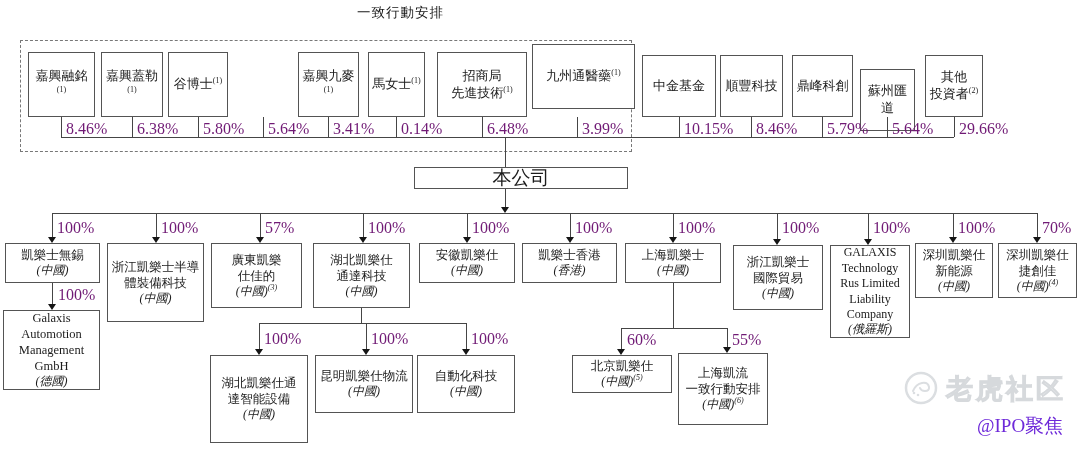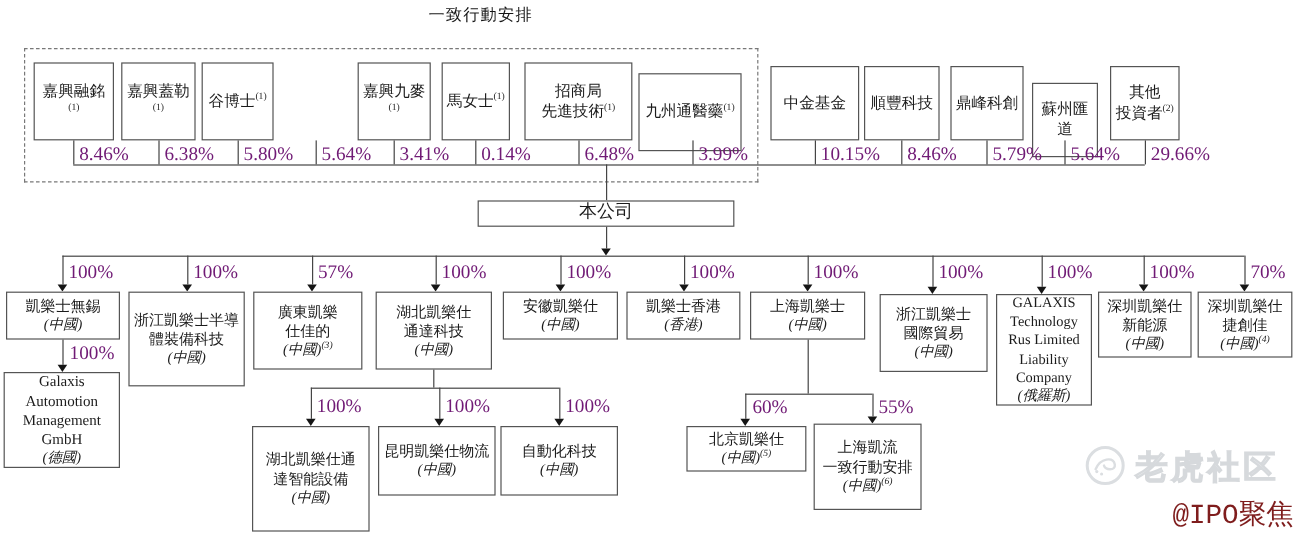--- a/index.html
+++ b/index.html
@@ -11,26 +11,26 @@
   .r1 { font-size:13px; }
   .rg { font-style:italic; font-size:12px; }
   sup { font-size:8px; line-height:0; }
   .pct { position:absolute; font-size:16px; color:#701a75; white-space:nowrap; }
   .h { position:absolute; height:1px; background:#454545; }
   .v { position:absolute; width:1px; background:#454545; }
   .arr { position:absolute; width:0; height:0; border-left:4px solid transparent;
          border-right:4px solid transparent; border-top:6px solid #151515; }
   .dash { position:absolute; border:1px dashed #787878; box-sizing:border-box; }
   .title { position:absolute; font-size:13.5px; letter-spacing:1px; color:#151515; }
-  .company { font-size:15px; }
+  .company { font-size:19px;margin-left:16px; }
   .wm-brand { position:absolute; font-size:27px; font-weight:bold; letter-spacing:3px;
               color:#eef0f2; -webkit-text-stroke:1px #d6d9dc;
               font-family:"Liberation Sans",sans-serif; }
-  .wm-handle { position:absolute; font-size:23px; color:#7f1d1d;
-               font-family:Liberation Mono, monospace; }
+  .wm-handle { position:absolute; font-size:19px; color:#6d28d9;
+               font-family:Liberation Serif, serif; }
   .wm-icon { position:absolute; }
 </style>
 </head>
 <body>
 
 <div id="stage">
 
   <div class="title" style="left:357px;top:4px">一致行動安排</div>
 
   <div class="dash" style="left:20px;top:40px;width:612px;height:112px"></div>
@@ -47,21 +47,21 @@
   <div class="box r1" style="left:298px;top:52px;width:61px;height:65px">
     <div><span>嘉興九麥</span><sup>(1)</sup></div>
   </div>
   <div class="box r1" style="left:368px;top:52px;width:57px;height:65px">
     <div><span>馬女士</span><sup>(1)</sup></div>
   </div>
   <div class="box r1" style="left:437px;top:52px;width:90px;height:65px">
     <div>招商局</div>
     <div><span>先進技術</span><sup>(1)</sup></div>
   </div>
-  <div class="box r1" style="left:532px;top:61px;width:86px;height:65px">
+  <div class="box r1" style="left:532px;top:44px;width:103px;height:65px">
     <div><span>九州通醫藥</span><sup>(1)</sup></div>
   </div>
 
   <div class="box r1" style="left:642px;top:55px;width:74px;height:62px">
     <div>中金基金</div>
   </div>
   <div class="box r1" style="left:792px;top:55px;width:61px;height:62px">
     <div>鼎峰科創</div>
   </div>
   <div class="box r1" style="left:720px;top:55px;width:63px;height:62px">

